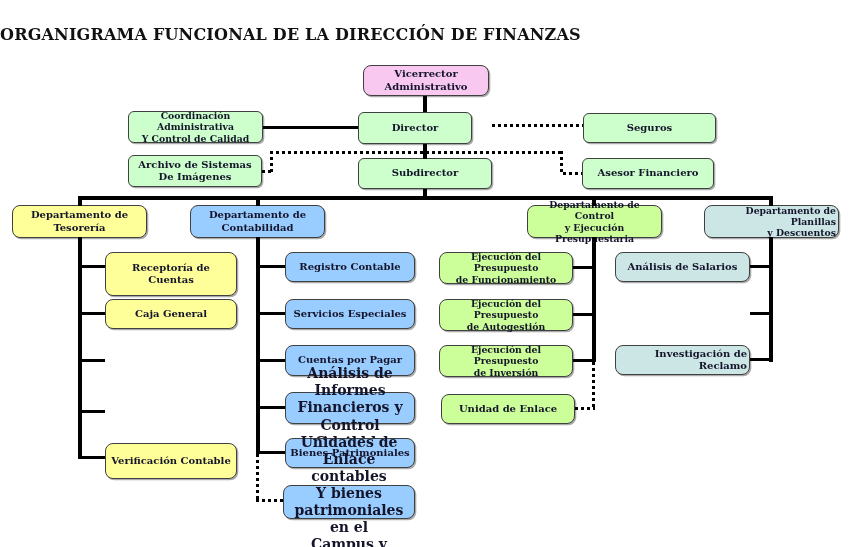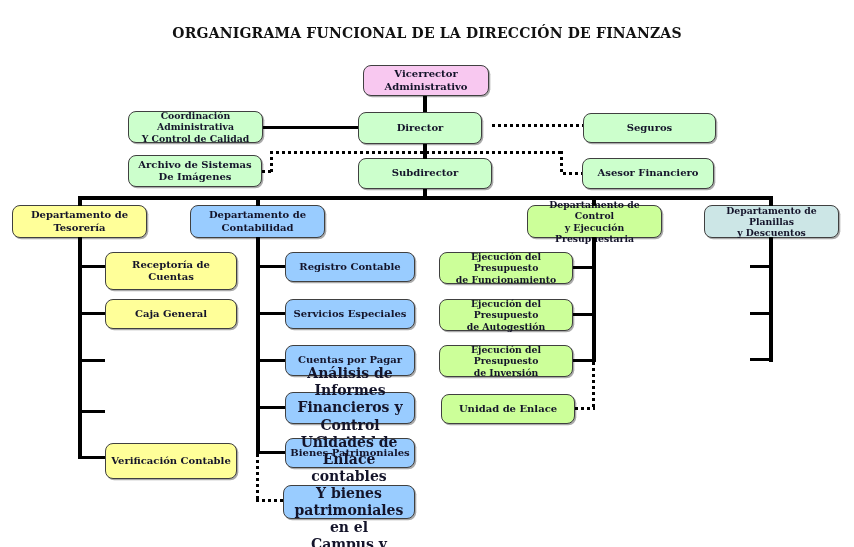--- a/index.html
+++ b/index.html
@@ -1,37 +1,37 @@
 <!DOCTYPE html>
 <html style="--pink: #F8C8F0; --green: #CCFFCC; --yellow: #FFFF99; --blue: #99CCFF; --lime: #CCFF99; --teal: #CCE6E6; --line: #000000;"><head>
 <meta charset="utf-8">
 <style>
   html,body{margin:0;padding:0;background:#fff;}
   #stage{
     position:relative;width:854px;height:547px;background:#fff;overflow:hidden;
     font-family:"DejaVu Serif","Liberation Serif",serif;
   }
   #title{
-    position:absolute;top:25px;left:0;width:854px;text-align:center;
-    font-size:14px;font-weight:bold;color:#111;letter-spacing:.2px;
+    position:absolute;top:25px;left:0;width:854px;text-align:left;
+    font-size:16px;font-weight:bold;color:#111;letter-spacing:.2px;
   }
   .box{
     position:absolute;box-sizing:border-box;
     border:1.6px solid #404040;border-radius:8px;
     display:flex;align-items:center;justify-content:center;text-align:center;
     font-weight:bold;color:#14142a;font-size:10px;line-height:1.22;
     white-space:pre-line;box-shadow:1.3px 1.3px 0 rgba(100,100,100,.55);
     padding:1px 2px;
   }
   .pink  {background:var(--pink,  #F8C8F0);}
-  .green {background:var(--green, #CCFFCC);}
+  .green {background:var(--green, #CCFFCC);border-radius:6px;}
   .yellow{background:var(--yellow,#FFFF99);}
   .blue  {background:var(--blue,  #99CCFF);}
   .lime  {background:var(--lime,  #CCFF99);}
-  .teal  {background:var(--teal,  #CCE6E6);}
+  .teal  {background:var(--teal,  #CCE6E6);text-align:right;}
   .f9{font-size:9.3px;} .f8{font-size:14px;}
   
   .lv{position:absolute;width:4px;background:var(--line,#000);}
   .lh{position:absolute;height:3px;background:var(--line,#000);}
   .lhb{position:absolute;height:4px;background:var(--line,#000);}
   .dv{position:absolute;width:3px;
       background:repeating-linear-gradient(180deg,var(--line,#000) 0 3px,transparent 3px 6px);}
   .dh{position:absolute;height:3px;
       background:repeating-linear-gradient(90deg,var(--line,#000) 0 3px,transparent 3px 6px);}
 </style>
@@ -41,21 +41,21 @@
 <div id="stage">
 
   <div id="title">ORGANIGRAMA FUNCIONAL DE LA DIRECCIÓN DE FINANZAS</div>
 
   <div class="box pink" style="left:363px;top:65px;width:126px;height:31px">Vicerrector
 Administrativo</div>
 
   <div class="box green f9" style="left:128px;top:111px;width:135px;height:32px">Coordinación Administrativa
 Y Control de Calidad</div>
 
-  <div class="box green" style="left:358px;top:112px;width:124px;height:32px">Director</div>
+  <div class="box green" style="left:358px;top:112px;width:114px;height:32px">Director</div>
 
   <div class="box green" style="left:583px;top:113px;width:133px;height:30px">Seguros</div>
 
   <div class="box green" style="left:128px;top:155px;width:134px;height:32px">Archivo de Sistemas
 De Imágenes</div>
 
   <div class="box green" style="left:358px;top:158px;width:134px;height:31px">Subdirector</div>
 
   <div class="box green" style="left:582px;top:158px;width:132px;height:31px">Asesor Financiero</div>
 
@@ -64,21 +64,21 @@
 
   <div class="box blue" style="left:190px;top:205px;width:135px;height:33px">Departamento de
 Contabilidad</div>
 
   <div class="box lime f9" style="left:527px;top:205px;width:135px;height:33px">Departamento de Control
 y Ejecución Presupuestaria</div>
 
   <div class="box teal f9" style="left:704px;top:205px;width:135px;height:33px">Departamento de Planillas
 y Descuentos</div>
 
-  <div class="box yellow" style="left:105px;top:252px;width:132px;height:38px">Receptoría de Cuentas</div>
+  <div class="box yellow" style="left:105px;top:252px;width:132px;height:44px">Receptoría de Cuentas</div>
   <div class="box yellow" style="left:105px;top:299px;width:132px;height:30px">Caja General</div>
   <div class="box yellow" style="left:105px;top:443px;width:132px;height:36px">Verificación Contable</div>
 
   <div class="box blue" style="left:285px;top:252px;width:130px;height:30px">Registro Contable</div>
   <div class="box blue" style="left:285px;top:299px;width:130px;height:30px">Servicios Especiales</div>
   <div class="box blue" style="left:285px;top:345px;width:130px;height:31px">Cuentas por Pagar</div>
   <div class="box blue f8" style="left:285px;top:392px;width:130px;height:32px">Análisis de Informes
 Financieros y Control Contable</div>
   <div class="box blue" style="left:285px;top:438px;width:130px;height:30px">Bienes Patrimoniales</div>
   <div class="box blue f8" style="left:283px;top:485px;width:132px;height:34px">Unidades de Enlace contables
@@ -86,20 +86,22 @@
 Campus y CRU's</div>
 
   <div class="box lime f9" style="left:439px;top:252px;width:134px;height:32px">Ejecución del Presupuesto
 de Funcionamiento</div>
   <div class="box lime f9" style="left:439px;top:299px;width:134px;height:32px">Ejecución del Presupuesto
 de Autogestión</div>
   <div class="box lime f9" style="left:439px;top:345px;width:134px;height:32px">Ejecución del Presupuesto
 de Inversión</div>
   <div class="box lime" style="left:441px;top:394px;width:134px;height:30px">Unidad de Enlace</div>
 
+  <div class="box teal" style="left:615px;top:252px;width:135px;height:30px">Análisis de Salarios</div>
+  <div class="box teal" style="left:615px;top:345px;width:135px;height:30px">Investigación de Reclamo</div>
 
   <div class="lv" style="left:423px;top:96px;height:16px"></div>
   <div class="lv" style="left:423px;top:144px;height:15px"></div>
   <div class="lv" style="left:423px;top:189px;height:9px"></div>
   <div class="lh" style="left:263px;top:126px;width:95px"></div>
   <div class="lhb" style="left:78px;top:196px;width:695px"></div>
   <div class="lv" style="left:78px;top:196px;height:10px"></div>
   <div class="lv" style="left:256px;top:196px;height:10px"></div>
   <div class="lv" style="left:592px;top:196px;height:10px"></div>
   <div class="lv" style="left:769px;top:196px;height:10px"></div>

